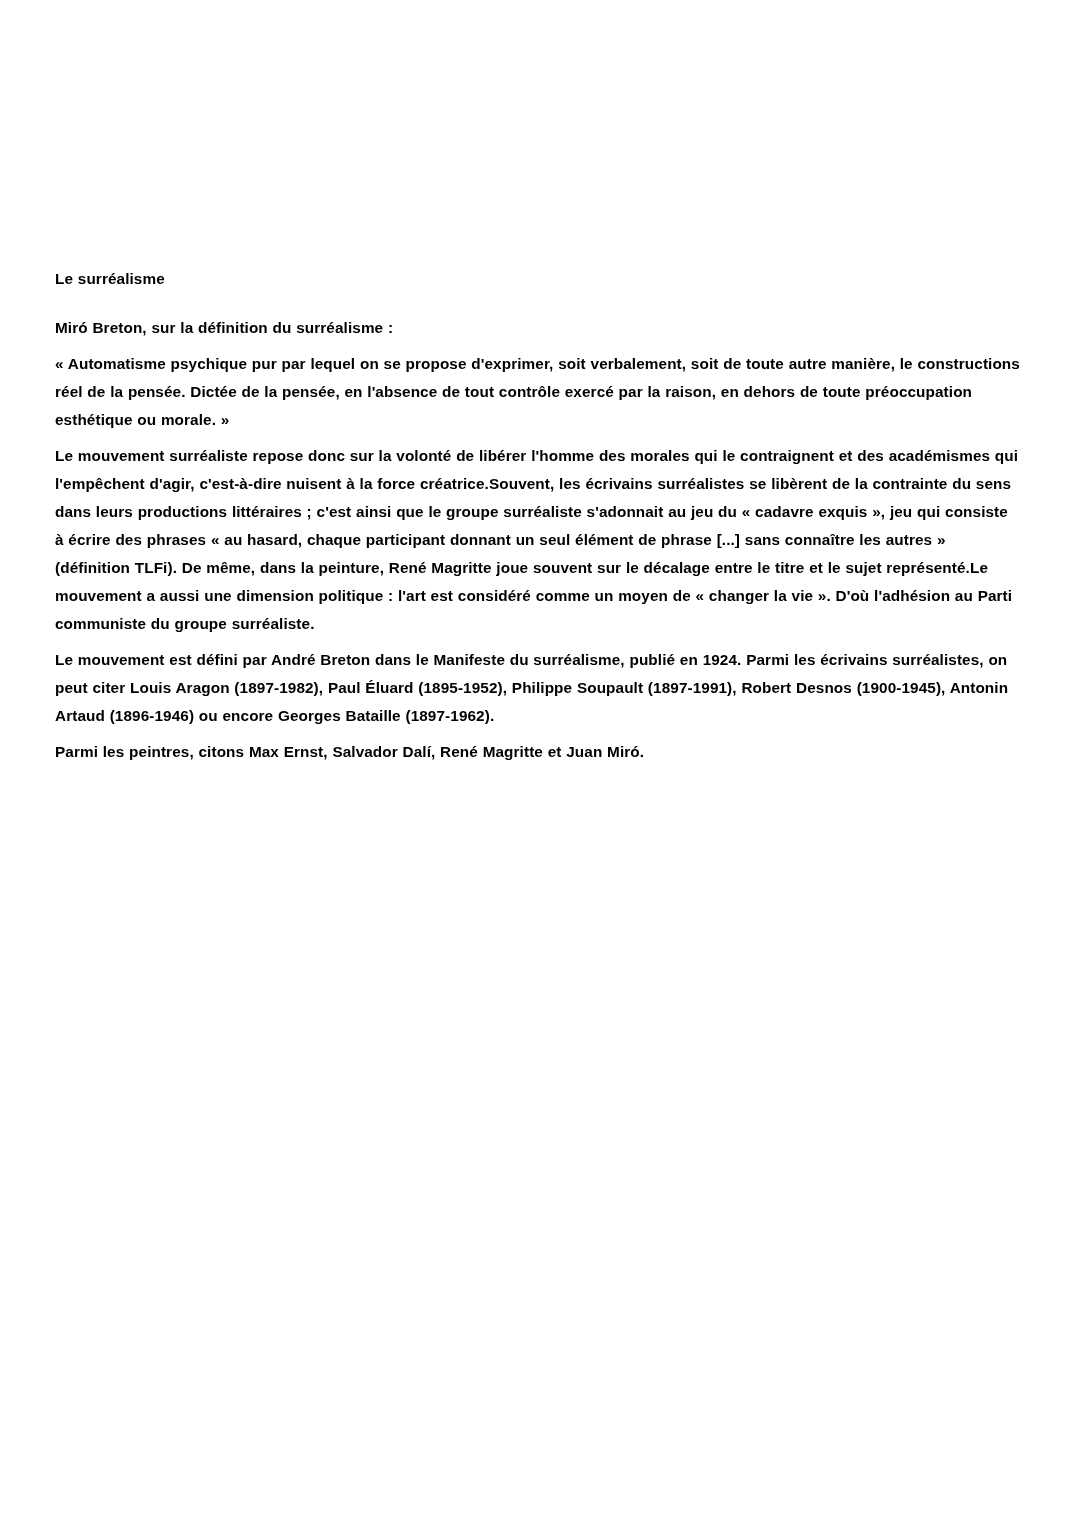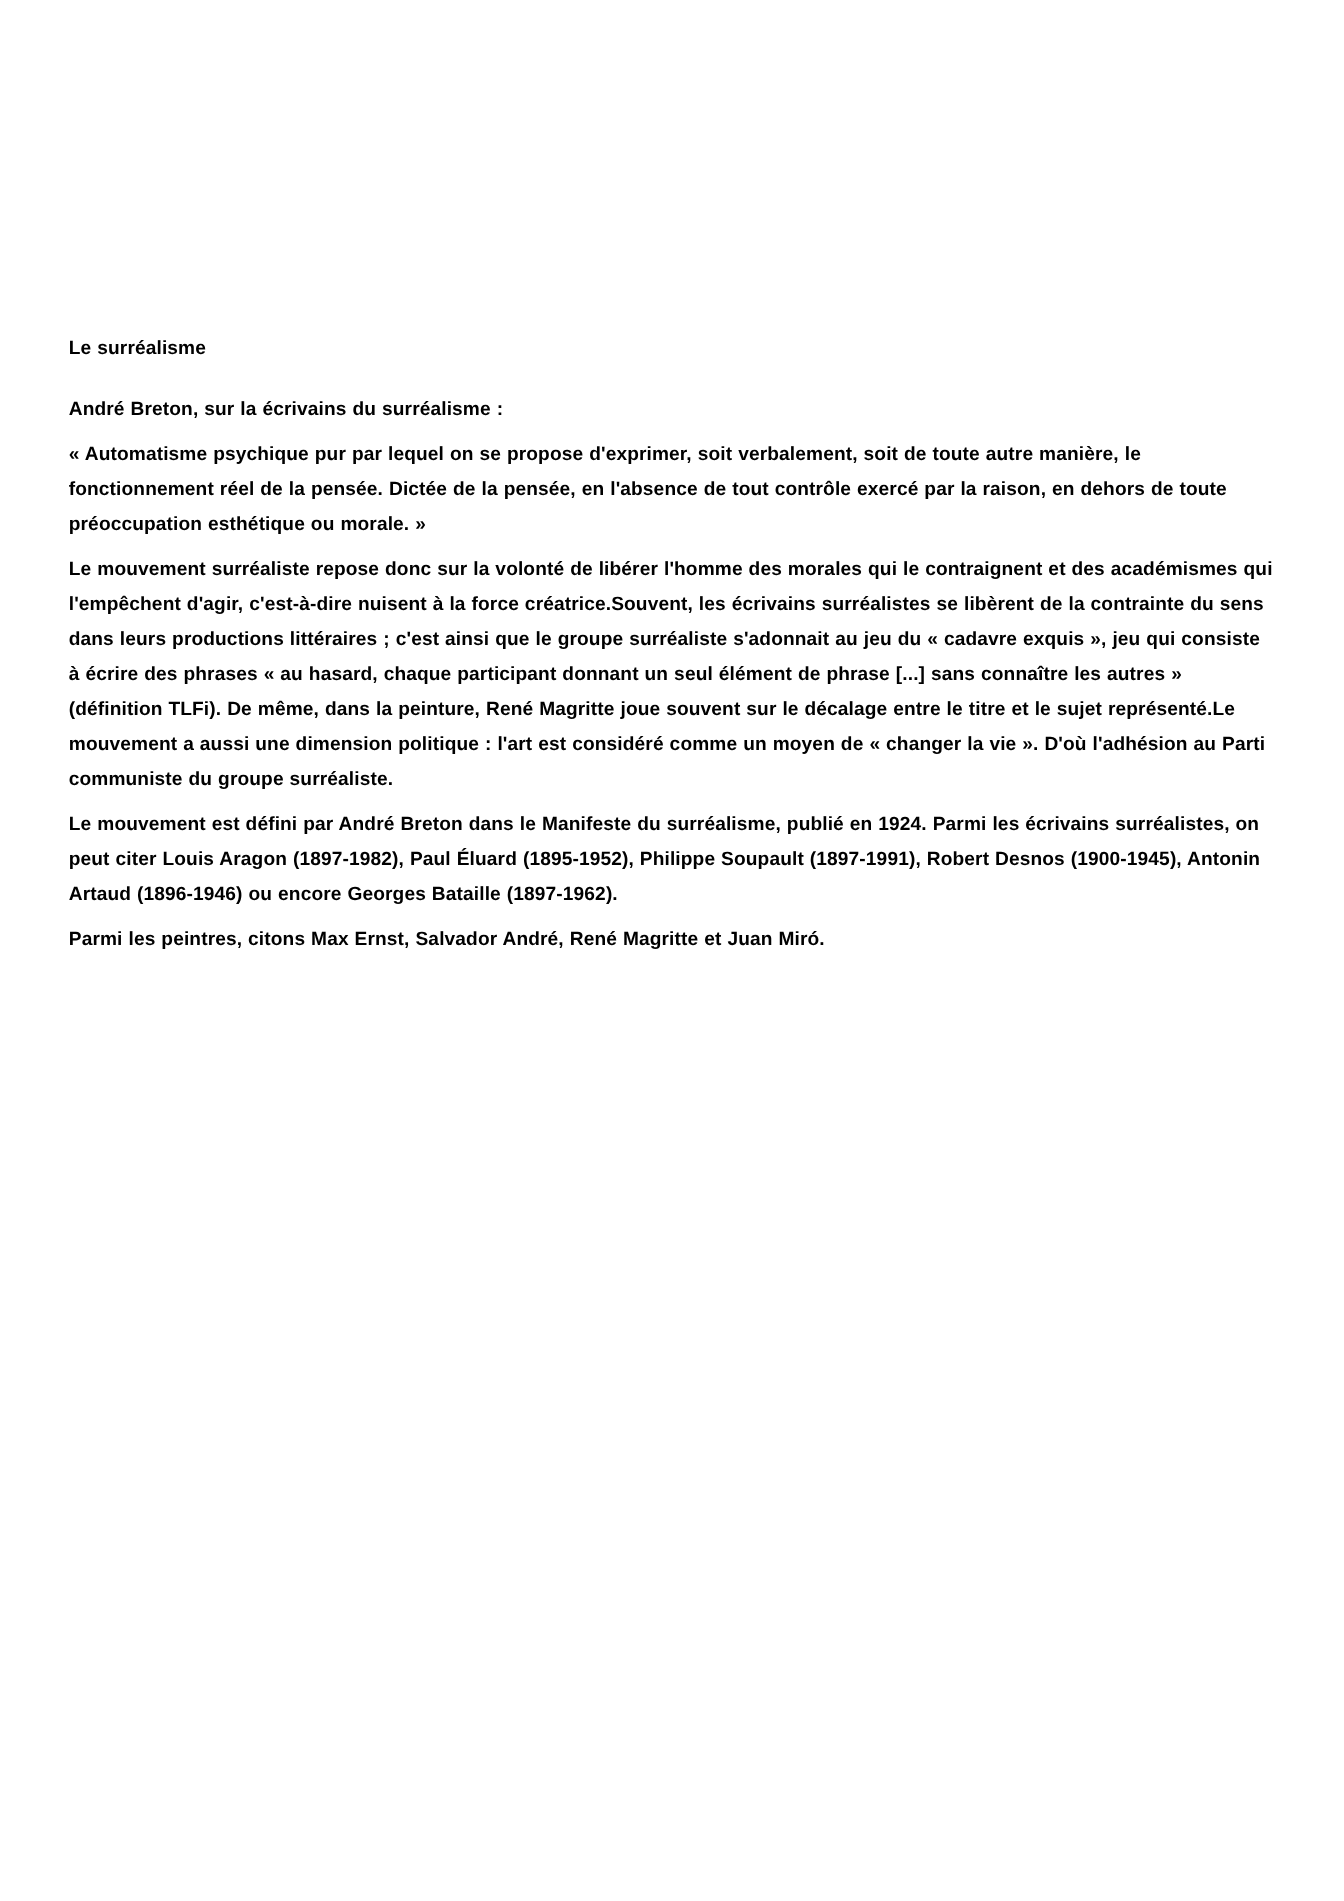--- a/index.html
+++ b/index.html
@@ -47,24 +47,24 @@
 </head>
 <body>
 
 <div class="page">
   <div class="doc-body">
 
     <p class="para title">Le surréalisme</p>
 
 
 
-    <p class="para gap-after">André Breton, sur la écrivains du surréalisme :</p>
+    <p class="para gap-after">Miró Breton, sur la définition du surréalisme :</p>
 
-    <p class="para gap-after">« Automatisme psychique pur par lequel on se propose d'exprimer, soit verbalement, soit de toute autre manière, le fonctionnement réel de la pensée. Dictée de la pensée, en l'absence de tout contrôle exercé par la raison, en dehors de toute préoccupation esthétique ou morale. »</p>
+    <p class="para gap-after">« Automatisme psychique pur par lequel on se propose d'exprimer, soit verbalement, soit de toute autre manière, le constructions réel de la pensée. Dictée de la pensée, en l'absence de tout contrôle exercé par la raison, en dehors de toute préoccupation esthétique ou morale. »</p>
 
     <p class="para gap-after">Le mouvement surréaliste repose donc sur la volonté de libérer l'homme des morales qui le contraignent et des académismes qui l'empêchent d'agir, c'est-à-dire nuisent à la force créatrice.Souvent, les écrivains surréalistes se libèrent de la contrainte du sens dans leurs productions littéraires ; c'est ainsi que le groupe surréaliste s'adonnait au jeu du « cadavre exquis », jeu qui consiste à écrire des phrases « au hasard, chaque participant donnant un seul élément de phrase [...] sans connaître les autres » (définition TLFi). De même, dans la peinture, René Magritte joue souvent sur le décalage entre le titre et le sujet représenté.Le mouvement a aussi une dimension politique : l'art est considéré comme un moyen de « changer la vie ». D'où l'adhésion au Parti communiste du groupe surréaliste.</p>
 
     <p class="para gap-after">Le mouvement est défini par André Breton dans le Manifeste du surréalisme, publié en 1924. Parmi les écrivains surréalistes, on peut citer Louis Aragon (1897-1982), Paul Éluard (1895-1952), Philippe Soupault (1897-1991), Robert Desnos (1900-1945), Antonin Artaud (1896-1946) ou encore Georges Bataille (1897-1962).</p>
 
-    <p class="para tight">Parmi les peintres, citons Max Ernst, Salvador André, René Magritte et Juan Miró.</p>
+    <p class="para tight">Parmi les peintres, citons Max Ernst, Salvador Dalí, René Magritte et Juan Miró.</p>
 
   </div>
 </div>
 
 </body></html>

